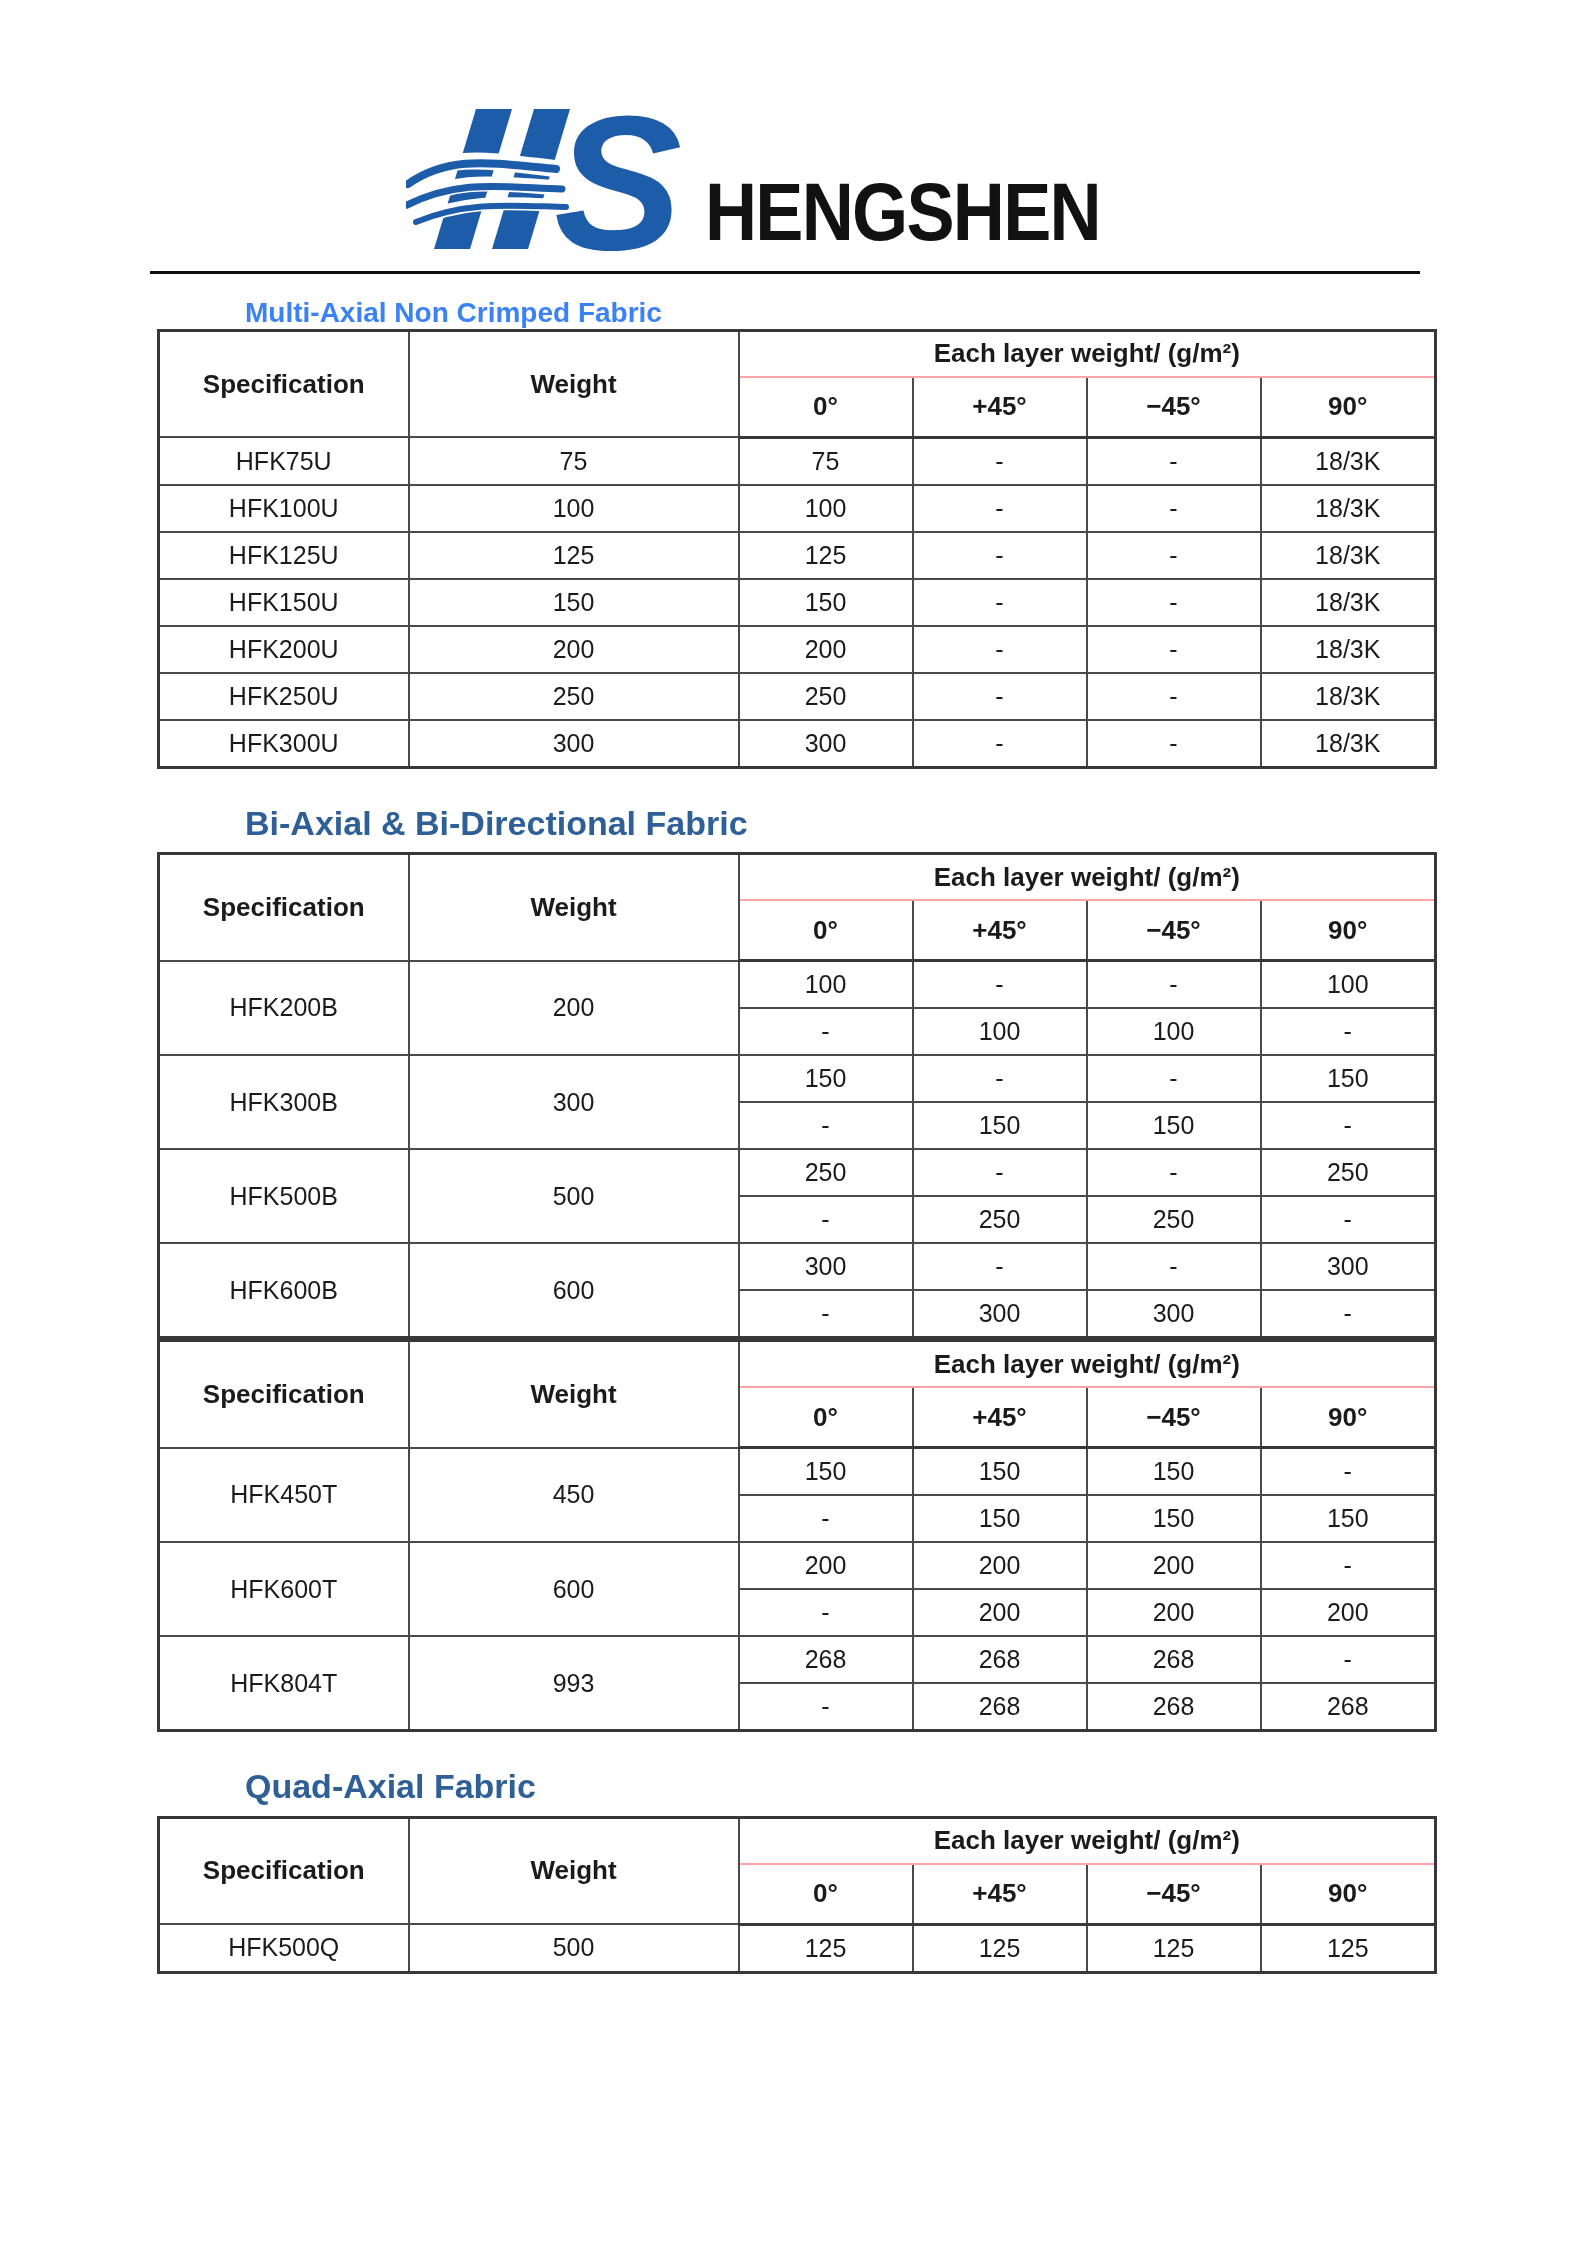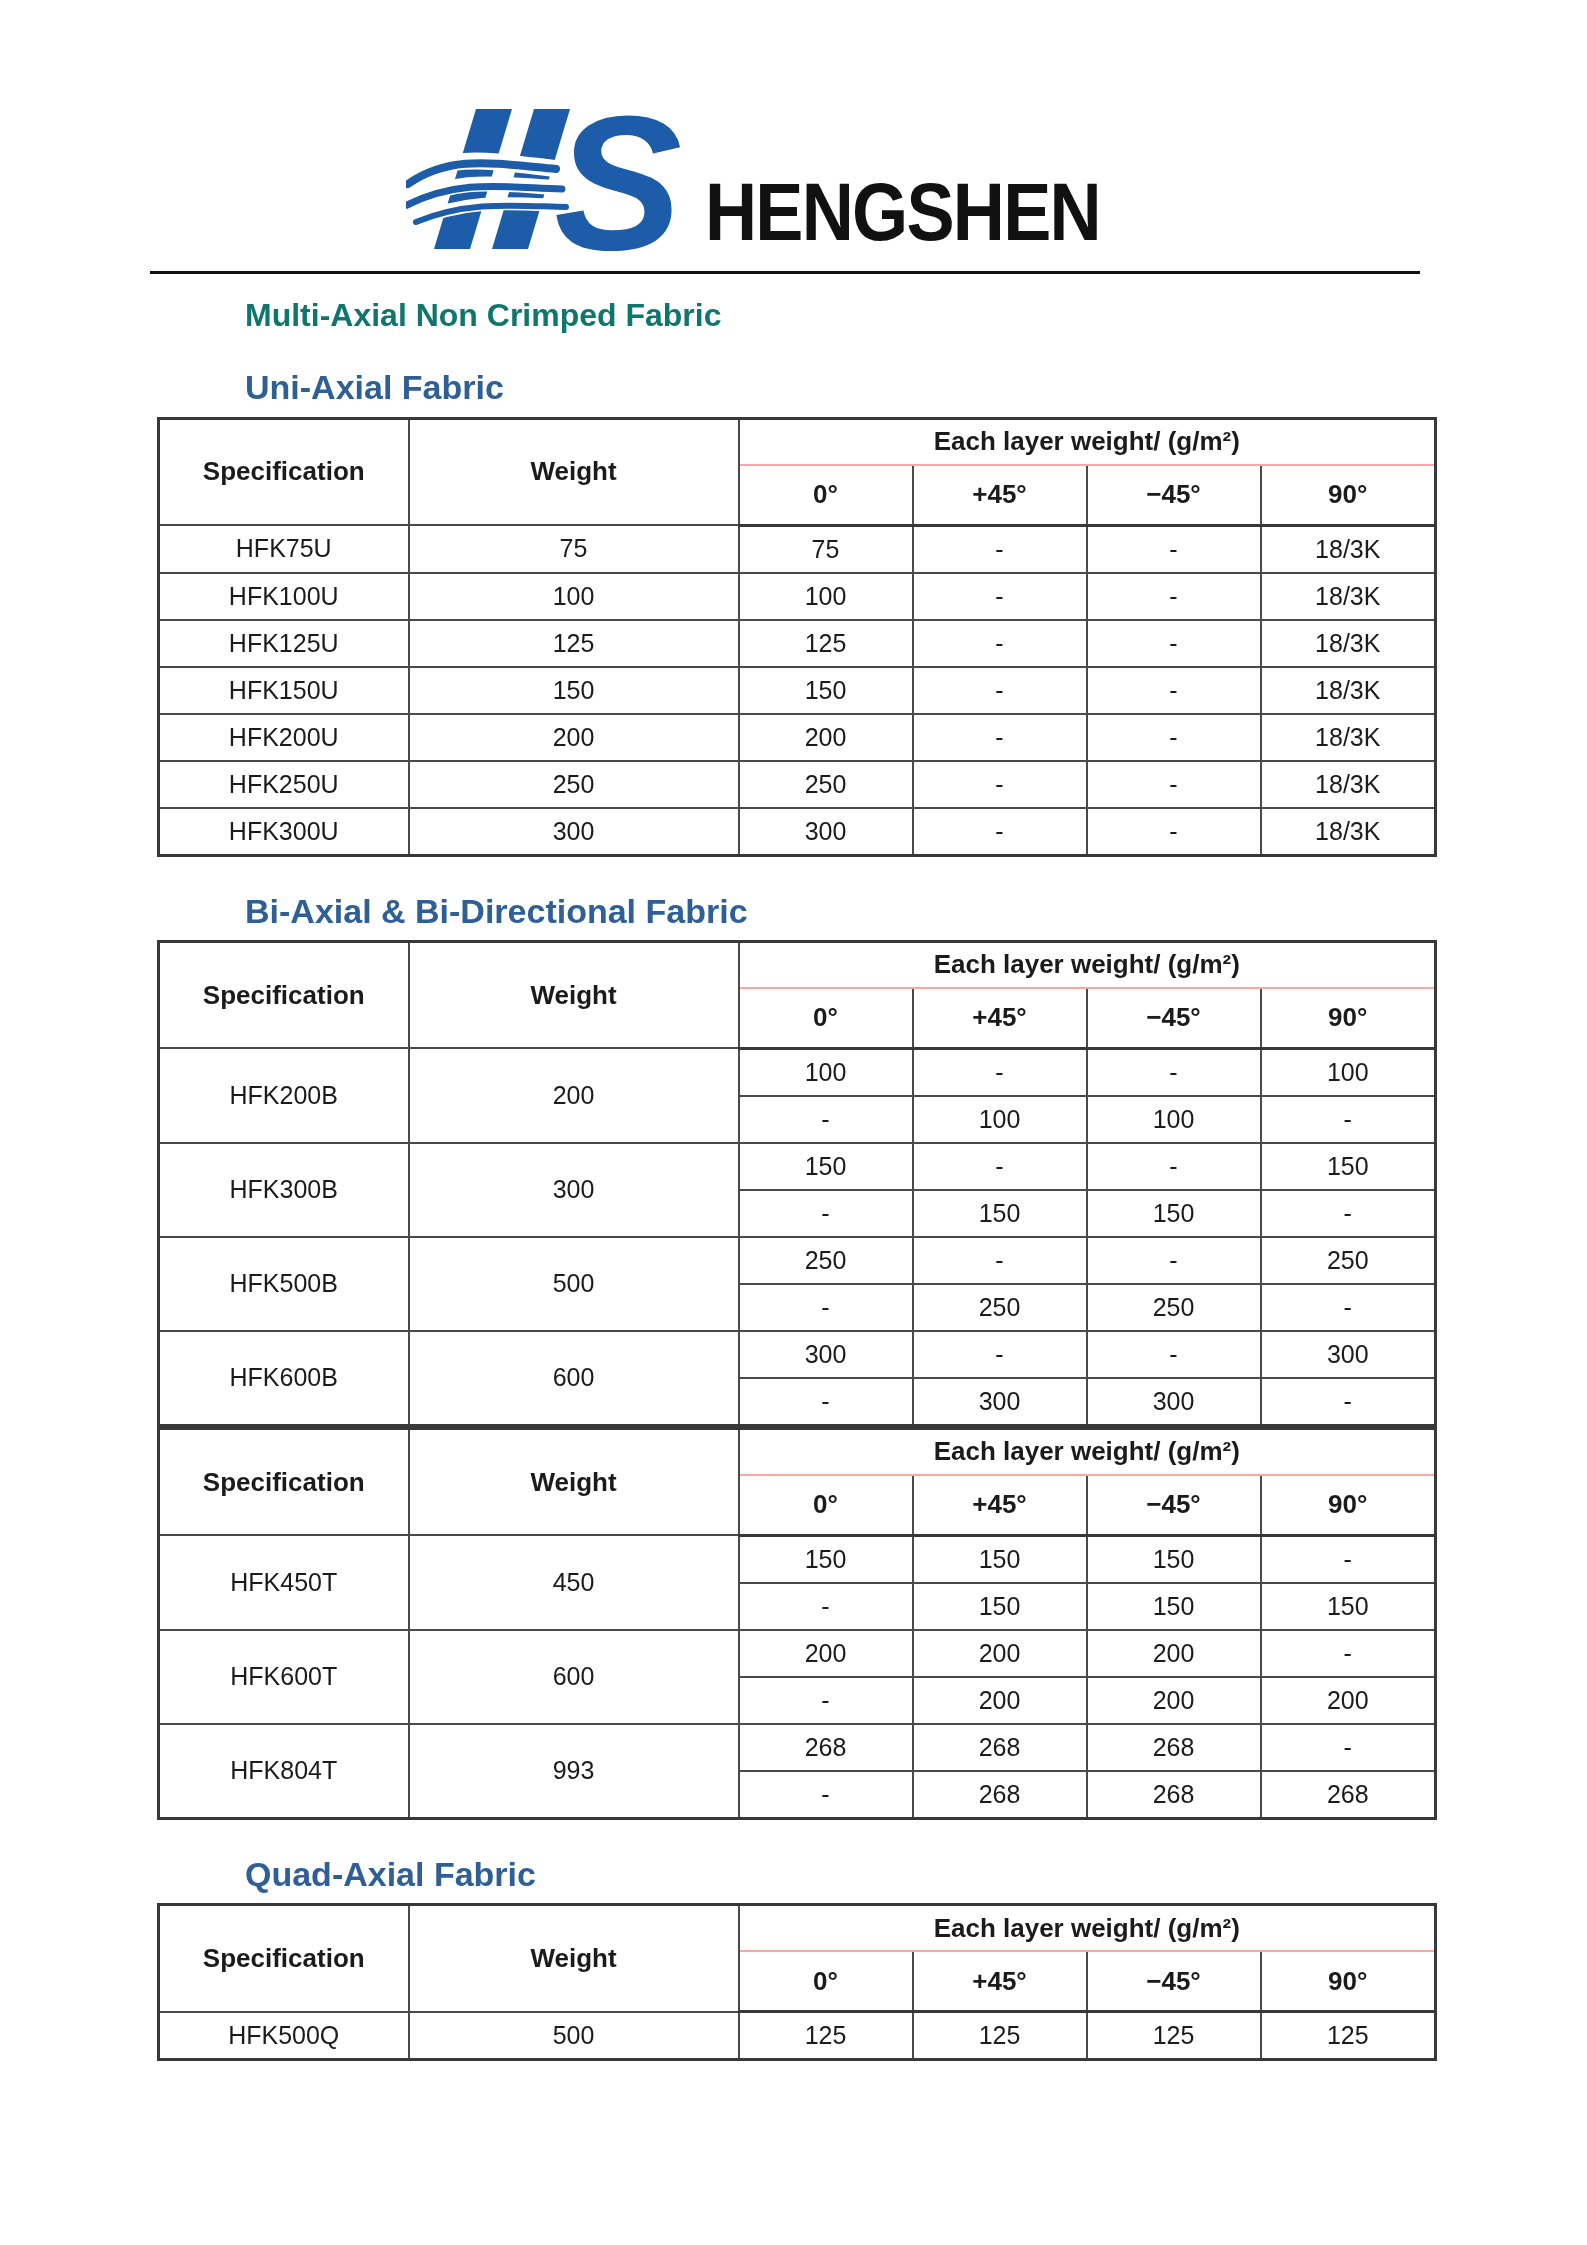--- a/index.html
+++ b/index.html
@@ -43,23 +43,23 @@
   .header-divider {
     margin: 16px 0 0 150px;
     width: 1270px;
     border: none;
     border-top: 3px solid #101010;
   }
 
   
   .page-title {
     margin: 24px 0 0 245px;
-    font-size: 32px;
+    font-size: 28px;
     font-weight: bold;
-    color: #0f766e;
+    color: #3b82f6;
     line-height: 1.1;
   }
   .section h2 {
     margin: 36px 0 10px 245px;
     font-size: 34px;
     font-weight: bold;
     color: #2E5F96;
     line-height: 1.1;
   }
 
@@ -109,21 +109,20 @@
   </svg>
   <div class="brand-name">HENGSHEN</div>
 </div>
 
 <hr class="header-divider">
 
 <h1 class="page-title">Multi-Axial Non Crimped Fabric</h1>
 
 <div id="sections">
   <div class="section">
-    <h2>Uni-Axial Fabric</h2>
     <table class="fabric-table">
       <colgroup>
         <col style="width:250px">
         <col style="width:330px">
         <col style="width:174px">
         <col style="width:174px">
         <col style="width:174px">
         <col style="width:175px">
       </colgroup>
       <thead>

